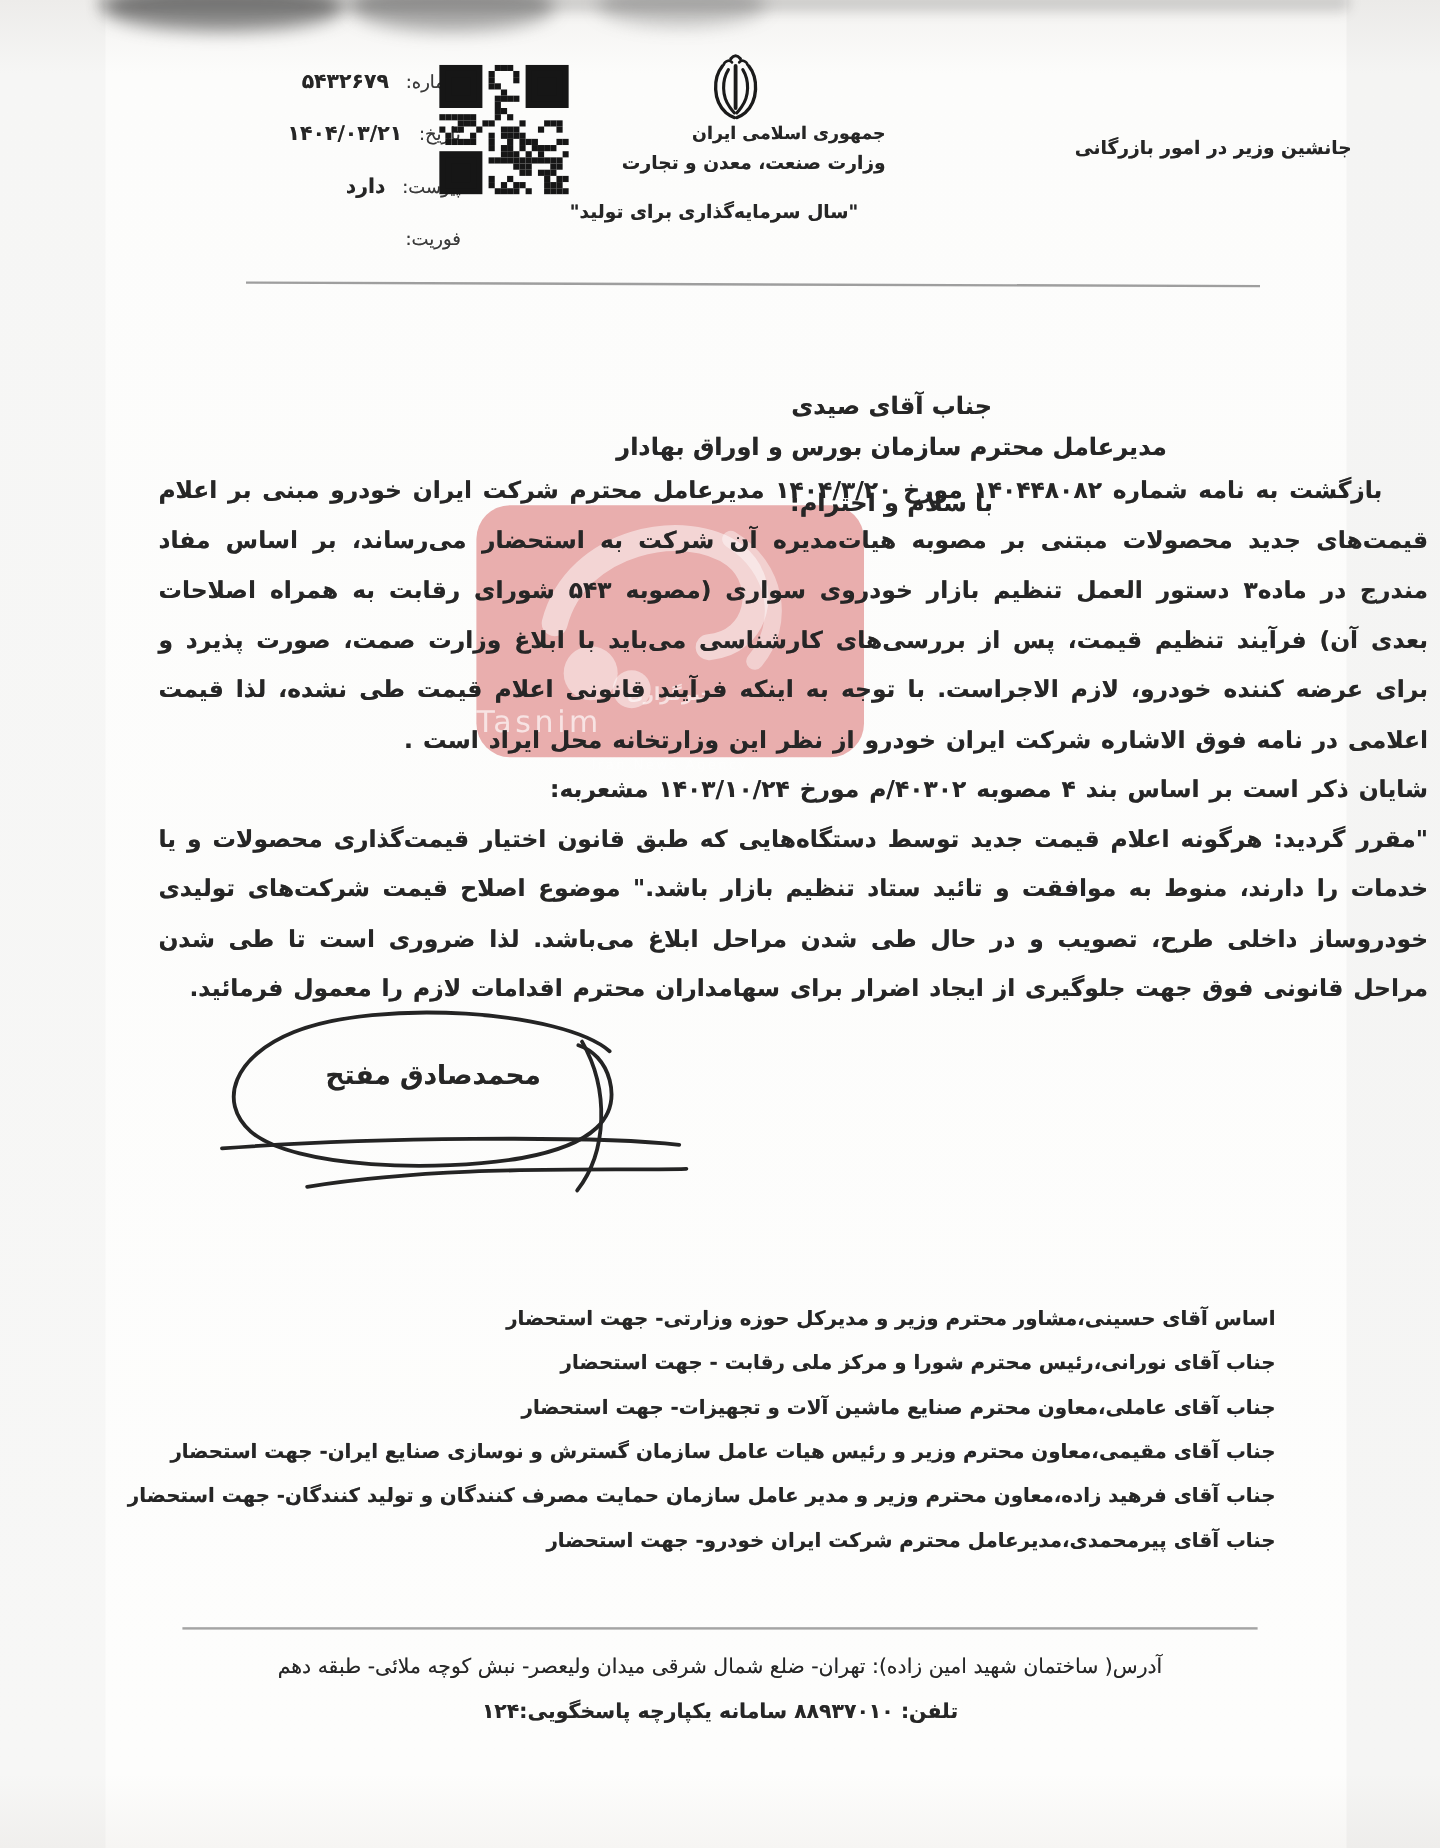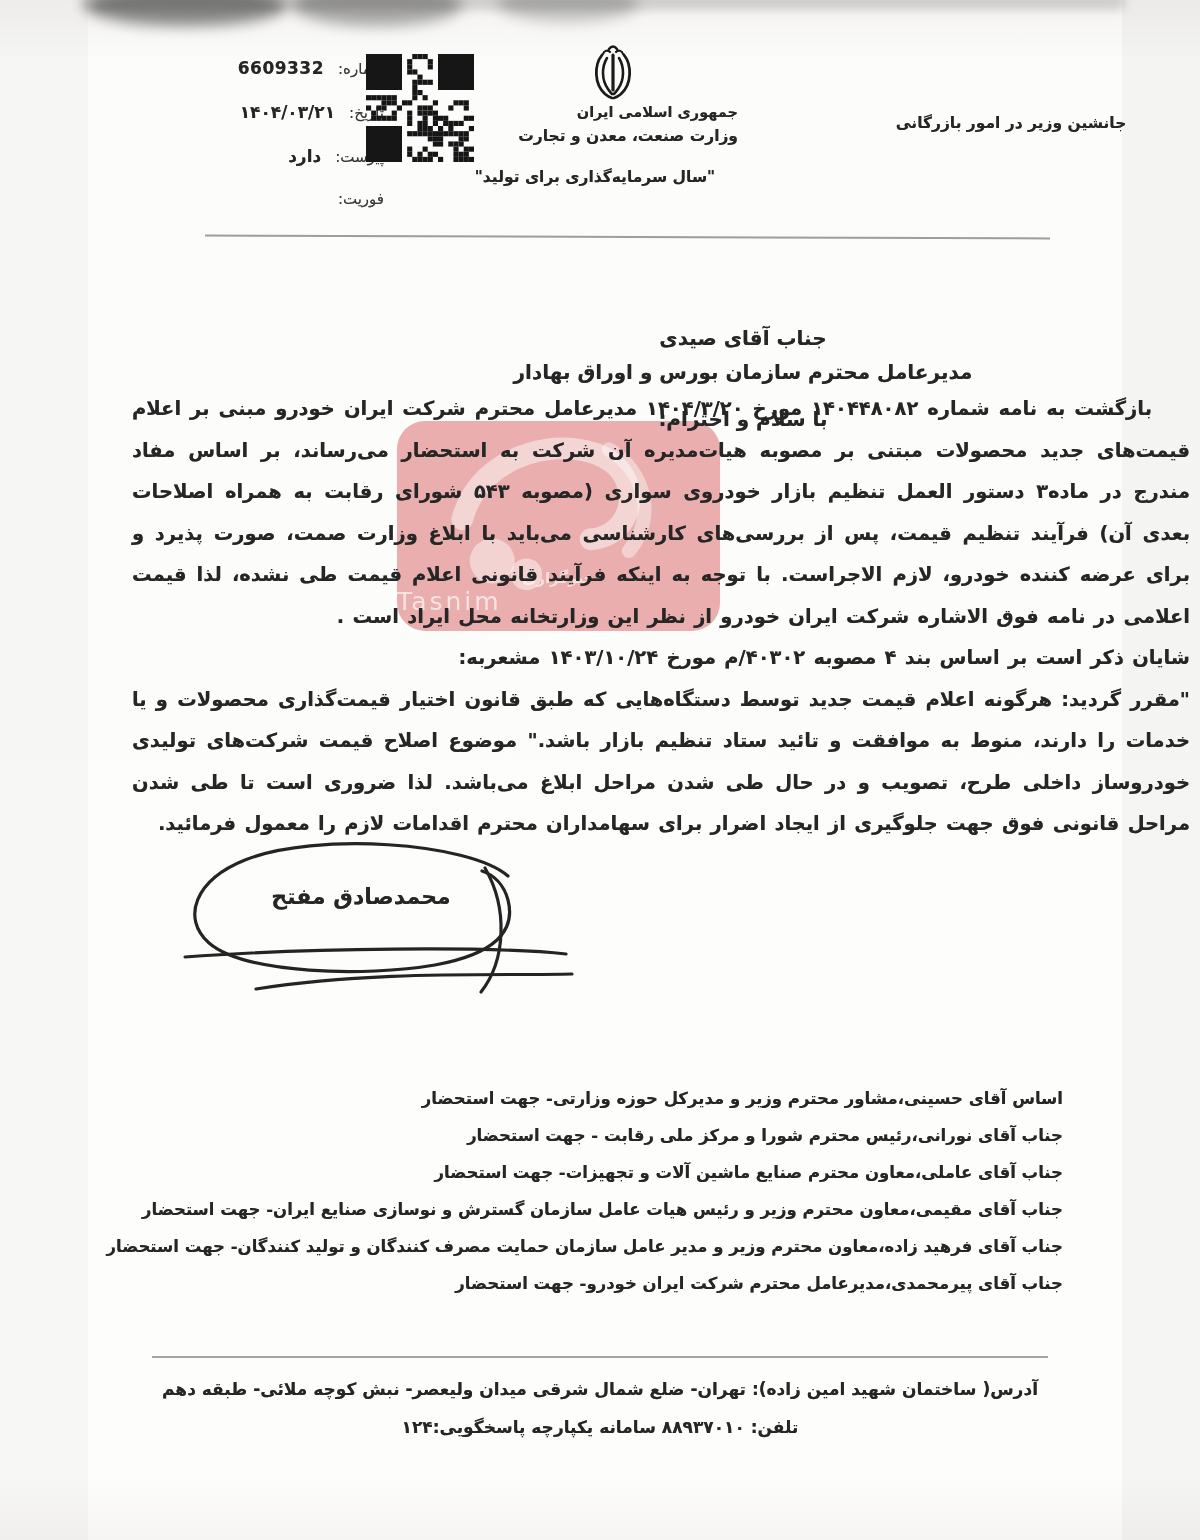--- a/index.html
+++ b/index.html
@@ -51,21 +51,21 @@
   .signature{position:absolute;left:163px;top:838px;width:425px;height:185px;}
   .signature svg{position:absolute;left:0;top:0;width:100%;height:100%;}
   .sig-name{position:absolute;left:88px;top:46px;width:220px;text-align:center;font-size:22px;font-weight:700;}
 
   
   .cc{position:absolute;right:137px;top:1080px;width:800px;text-align:right;}
   .cc-item{font-size:16.5px;font-weight:600;line-height:37px;white-space:nowrap;}
 
   
   .footer{position:absolute;left:150px;top:1376px;width:900px;text-align:center;}
-  .f1{font-size:17px;font-weight:700;line-height:26px;}
+  .f1{font-size:17px;font-weight:400;line-height:26px;}
   .f2{font-size:17px;font-weight:700;margin-top:15px;}
 
   
   .watermark{position:absolute;left:397px;top:421px;width:303px;height:210px;border-radius:28px;
     background:rgba(214,96,96,.50);z-index:0;padding-left:20px;}
   .wm-cal{position:absolute;left:0;top:0;width:100%;height:100%;}
   .wm-fa{position:absolute;left:0;right:0;top:148px;text-align:center;color:rgba(255,255,255,.62);font-size:15px;font-weight:700;}
   .wm-latin{position:absolute;left:0;right:0;top:166px;color:rgba(255,255,255,.66);
     font-size:25px;font-weight:400;letter-spacing:3px;direction:ltr;}
   .wm-sub{position:absolute;left:0;right:0;top:210px;text-align:center;color:rgba(255,255,255,.45);
@@ -94,21 +94,21 @@
     <div class="wm-fa">خبرگزاری</div>
     <div class="wm-latin">Tasnim</div>
     <div class="wm-sub">Iran News Agency</div>
   </div>
 
   <div class="content-layer">
 
     <div class="meta t">
       <div class="mrow">
         <span class="mlabel">شماره:</span>
-        <span class="mval">6609332</span>
+        <span class="mval">۵۴۳۲۶۷۹</span>
       </div>
       <div class="mrow">
         <span class="mlabel">تاریخ:</span>
         <span class="mval">۱۴۰۴/۰۳/۲۱</span>
       </div>
       <div class="mrow">
         <span class="mlabel">پیوست:</span>
         <span class="mval">دارد</span>
       </div>
       <div class="mrow">

